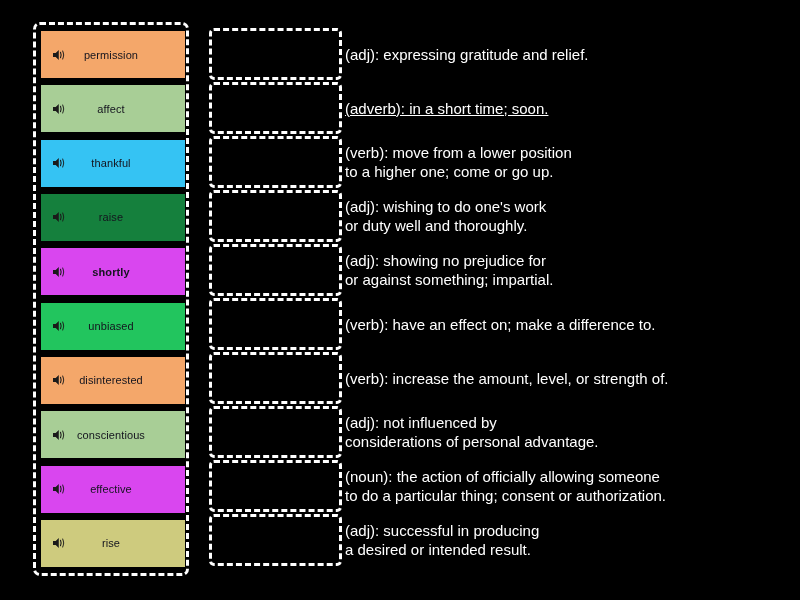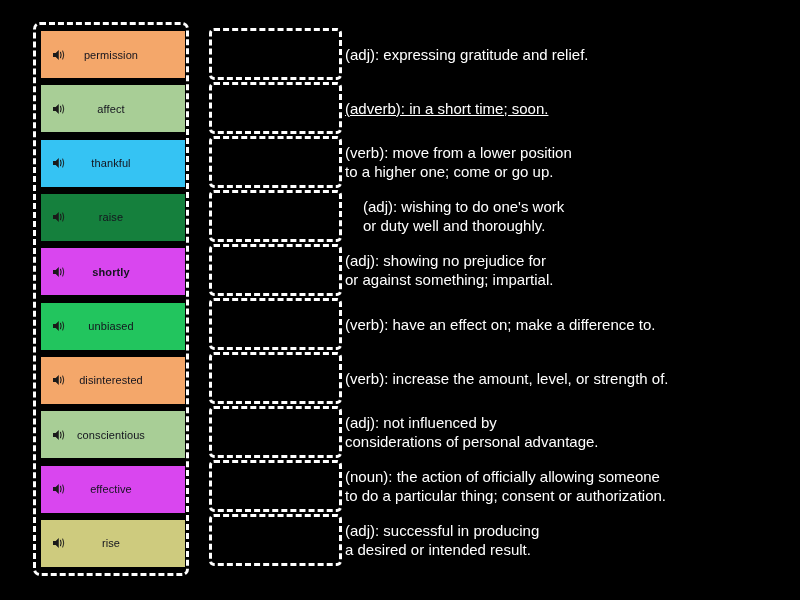--- a/index.html
+++ b/index.html
@@ -206,21 +206,21 @@
     <div class="definition" style="height: 52px; margin-bottom: 2px;">
       <div class="def-line">(adj): expressing gratitude and relief.</div>
     </div>
     <div class="definition" style="height: 52px; margin-bottom: 2px; text-decoration: underline;">
       <div class="def-line">(adverb): in a short time; soon.</div>
     </div>
     <div class="definition" style="height: 52px; margin-bottom: 2px;">
       <div class="def-line">(verb): move from a lower position</div>
       <div class="def-line">to a higher one; come or go up.</div>
     </div>
-    <div class="definition" style="height: 52px; margin-bottom: 2px; margin-left: 18px;">
+    <div class="definition" style="height: 52px; margin-bottom: 2px;">
       <div class="def-line">(adj): wishing to do one's work</div>
       <div class="def-line">or duty well and thoroughly.</div>
     </div>
     <div class="definition" style="height: 52px; margin-bottom: 2px;">
       <div class="def-line">(adj): showing no prejudice for</div>
       <div class="def-line">or against something; impartial.</div>
     </div>
     <div class="definition" style="height: 52px; margin-bottom: 2px;">
       <div class="def-line">(verb): have an effect on; make a difference to.</div>
     </div>

